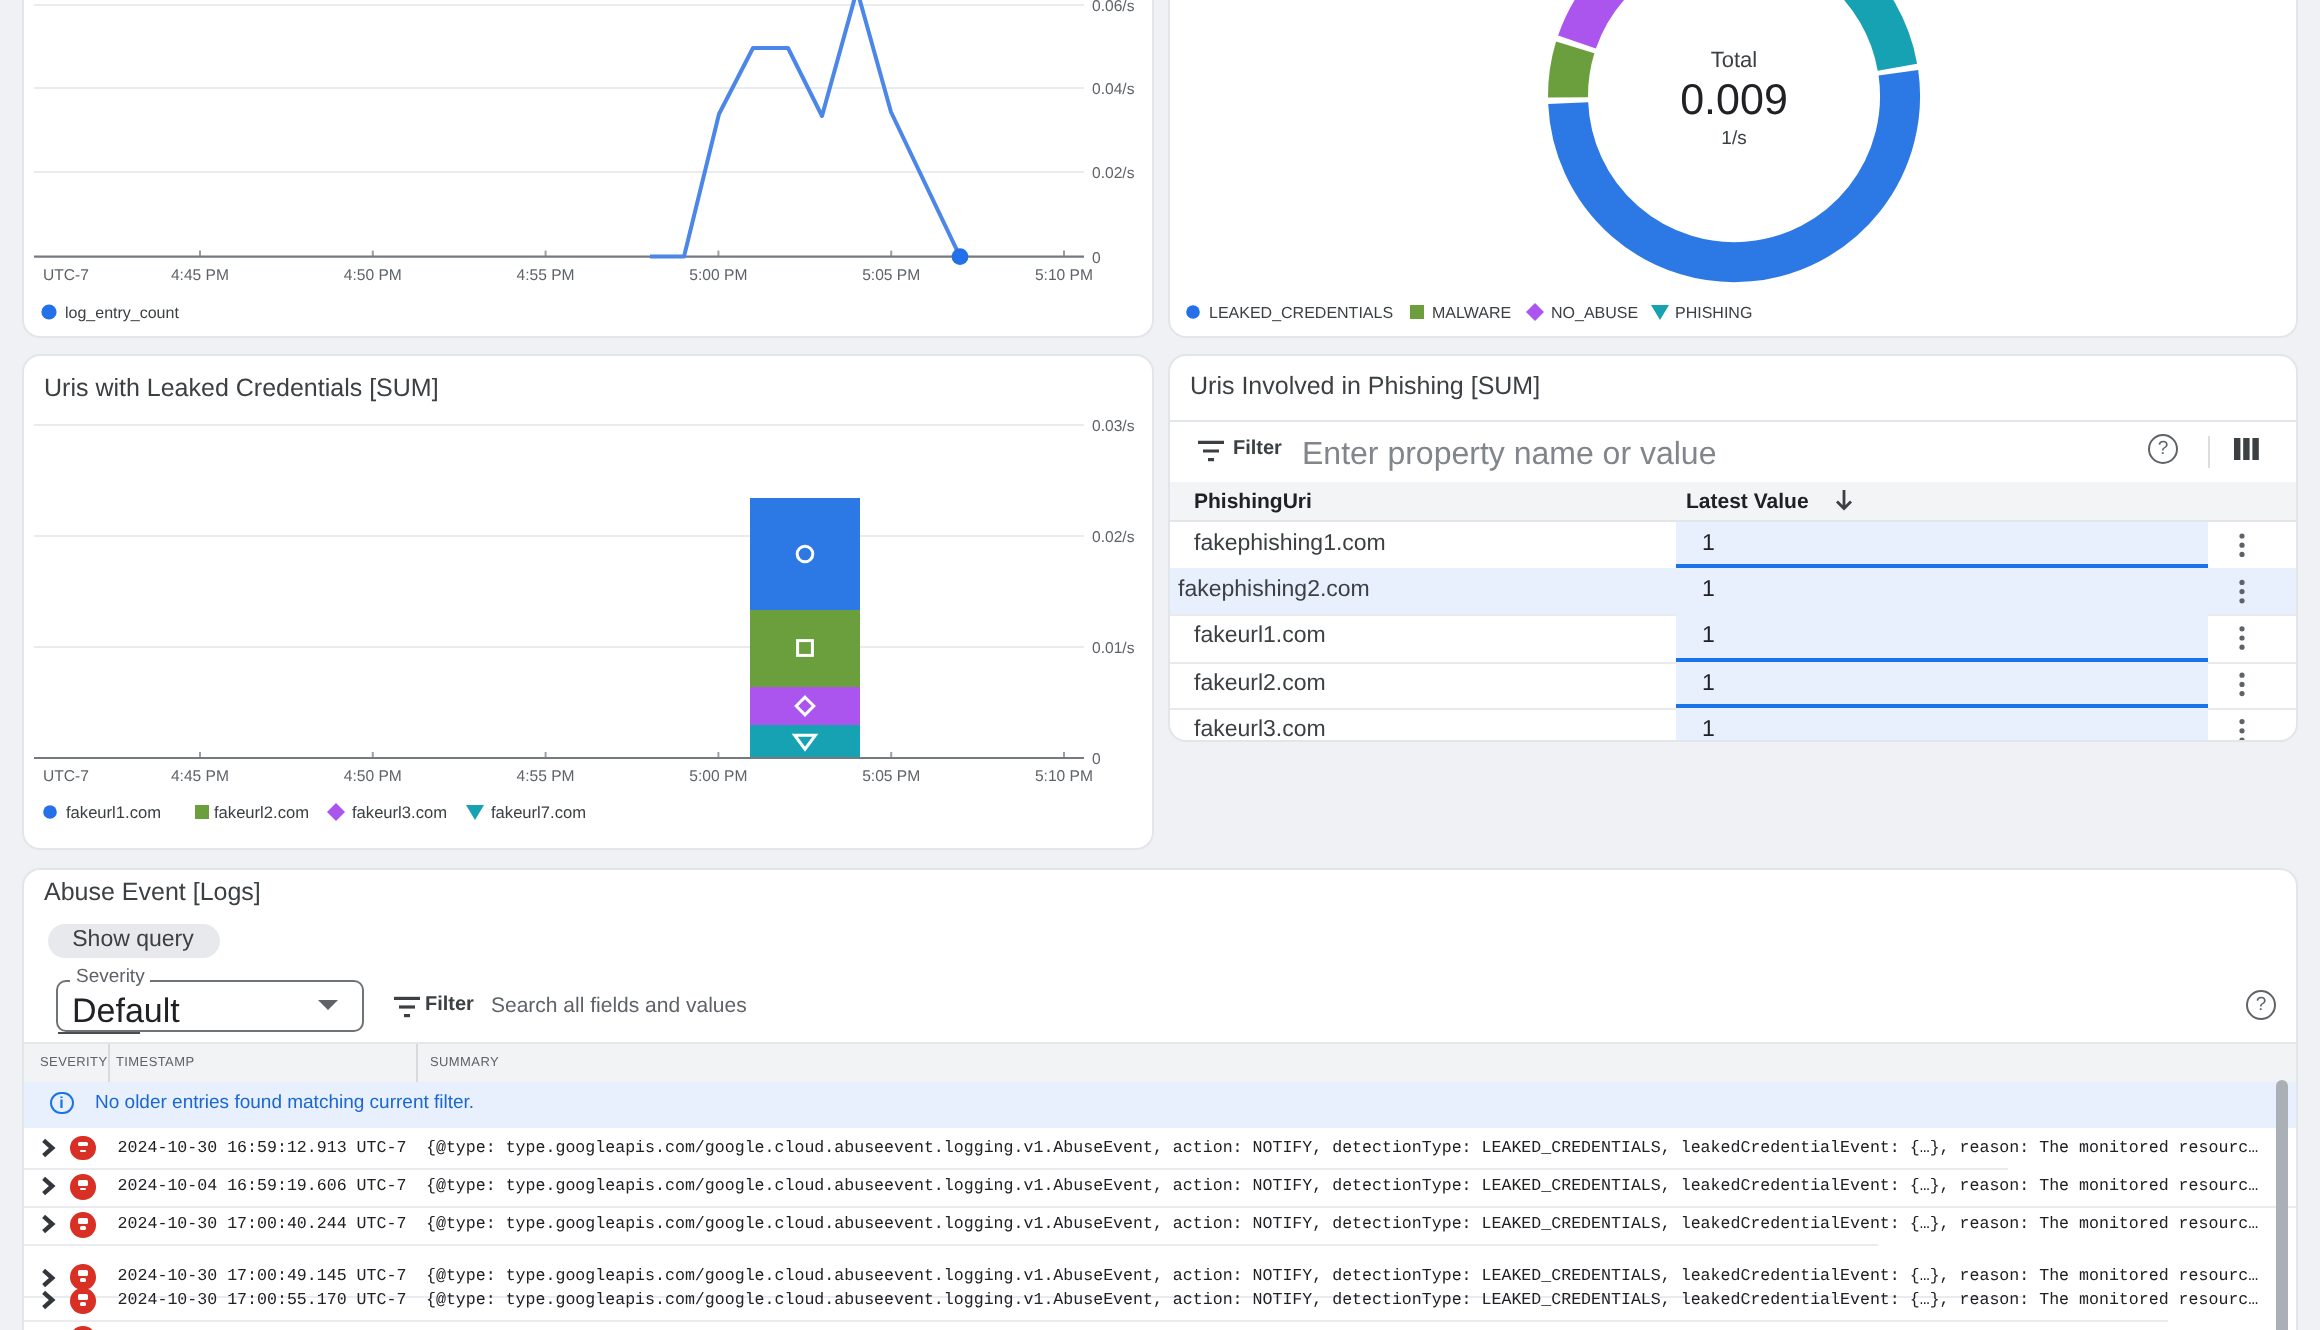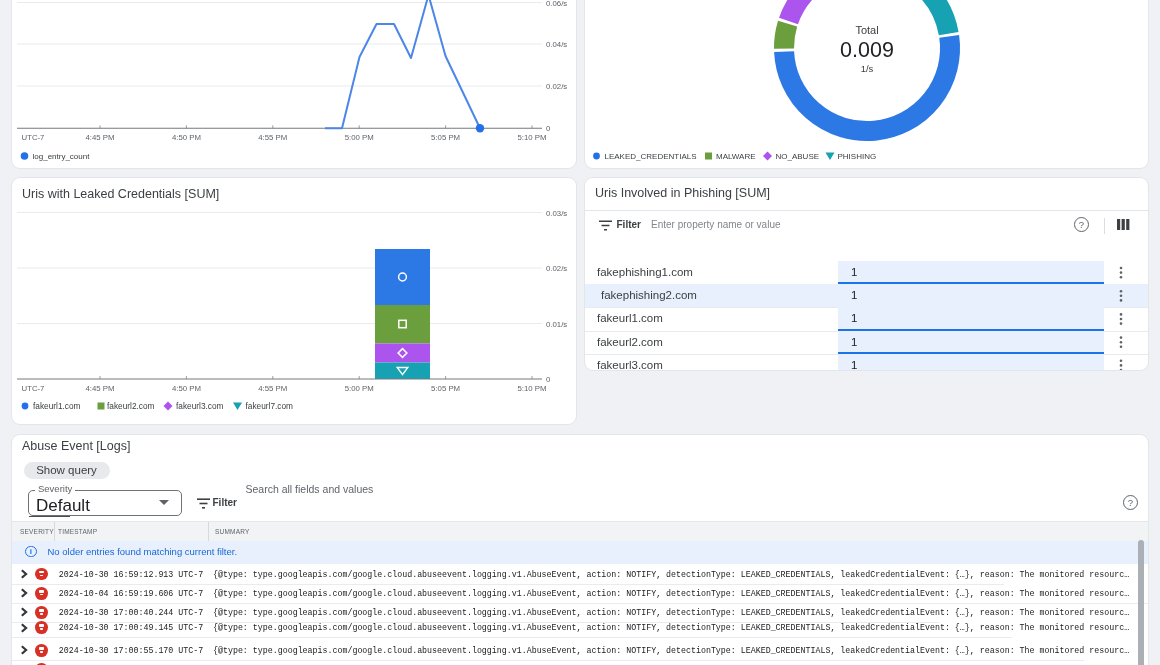--- a/index.html
+++ b/index.html
@@ -128,38 +128,45 @@
   <div class="ttl" style="top:7.5px">Uris Involved in Phishing [SUM]</div>
   <div class="abs" style="left:0;top:31.5px;width:563px;border-top:1px solid #e2e5e9"></div>
   <svg class="abs" style="left:14px;top:41.5px" width="13" height="11" viewBox="0 0 13 11">
     <g stroke="#3c4043" stroke-width="1.6">
         <line x1="0" y1="1.2" x2="13" y2="1.2"></line>
         <line x1="2.5" y1="5.5" x2="10.5" y2="5.5"></line>
         <line x1="5" y1="9.8" x2="8" y2="9.8"></line>
       </g>
   </svg>
   <div class="abs" style="left:31.5px;top:40.5px;font-size:10px;font-weight:bold;color:#3c4043">Filter</div>
-  <div class="abs" style="left:66px;top:40.5px;font-size:10px;color:#80868b">Enter property name or value</div>
+  <div class="abs" style="left:66px;top:40.5px;font-size:16px;color:#80868b">Enter property name or value</div>
   <div class="abs" style="left:489px;top:39px;width:13px;height:13px;border:1.4px solid #5f6368;border-radius:50%;color:#5f6368;font-size:9.5px;text-align:center;line-height:13px">?</div>
   <div class="abs" style="left:519px;top:40px;height:16px;border-left:1px solid #dadce0"></div>
   <svg class="abs" style="left:532px;top:40.5px" width="13" height="11" viewBox="0 0 13 11">
     <g fill="#3c4043">
         <rect x="0" y="0" width="3.2" height="11"></rect>
         <rect x="4.6" y="0" width="3.2" height="11"></rect>
         <rect x="9.2" y="0" width="3.2" height="11"></rect>
       </g>
   </svg>
+  <div class="abs" style="left:0;top:63px;width:563px;height:19px;background:#f3f4f6;border-bottom:1px solid #e2e5e9">
+    <div class="abs" style="left:12px;top:4px;font-size:10.5px;font-weight:bold;color:#202124">PhishingUri</div>
+    <div class="abs" style="left:258px;top:4px;font-size:10.5px;font-weight:bold;color:#202124">Latest Value</div>
+    <svg class="abs" style="left:332px;top:3px" width="10" height="12" viewBox="0 0 10 12">
+        <path d="M5 1 V10 M1.5 6.8 L5 10.3 L8.5 6.8" stroke="#3c4043" stroke-width="1.4" fill="none"></path>
+      </svg>
+  </div>
 
   <div class="abs" style="left:0;top:83px;width:563px;height:23.2px;border-bottom:1px solid #e8eaed">
     <div class="abs" style="left:12px;top:5px;font-size:11.5px;color:#3c4043">fakephishing1.com</div>
     <div class="abs" style="left:253px;top:0;width:266px;height:21.2px;background:#e8f0fe;border-bottom:2px solid #1a73e8"></div>
     <div class="abs" style="left:266px;top:5px;font-size:11.5px;color:#202124">1</div>
   </div>
   <div class="abs" style="left:0;top:106.2px;width:563px;height:23.2px;background:#e8f0fe;border-bottom:1px solid #e8eaed">
-    <div class="abs" style="left:16px;top:5px;font-size:11.5px;color:#3c4043">fakephishing2.com</div>
+    <div class="abs" style="left:4px;top:5px;font-size:11.5px;color:#3c4043">fakephishing2.com</div>
     <div class="abs" style="left:266px;top:5px;font-size:11.5px;color:#202124">1</div>
   </div>
   <div class="abs" style="left:0;top:129.4px;width:563px;height:23.2px;border-bottom:1px solid #e8eaed">
     <div class="abs" style="left:12px;top:5px;font-size:11.5px;color:#3c4043">fakeurl1.com</div>
     <div class="abs" style="left:253px;top:0;width:266px;height:21.2px;background:#e8f0fe;border-bottom:2px solid #1a73e8"></div>
     <div class="abs" style="left:266px;top:5px;font-size:11.5px;color:#202124">1</div>
   </div>
   <div class="abs" style="left:0;top:152.6px;width:563px;height:23.2px;border-bottom:1px solid #e8eaed">
     <div class="abs" style="left:12px;top:5px;font-size:11.5px;color:#3c4043">fakeurl2.com</div>
     <div class="abs" style="left:253px;top:0;width:266px;height:21.2px;background:#e8f0fe;border-bottom:2px solid #1a73e8"></div>
@@ -201,21 +208,21 @@
   <div class="abs" style="left:24px;top:61px;font-size:17px;color:#202124">Default</div>
   <div class="abs" style="left:147px;top:64.5px;width:0;height:0;border-left:5px solid transparent;border-right:5px solid transparent;border-top:5.5px solid #5f6368"></div>
   <svg class="abs" style="left:184.5px;top:62.5px" width="13" height="11" viewBox="0 0 13 11">
     <g stroke="#3c4043" stroke-width="1.6">
         <line x1="0" y1="1.2" x2="13" y2="1.2"></line>
         <line x1="2.5" y1="5.5" x2="10.5" y2="5.5"></line>
         <line x1="5" y1="9.8" x2="8" y2="9.8"></line>
       </g>
   </svg>
   <div class="abs" style="left:200.5px;top:62px;font-size:10px;font-weight:bold;color:#3c4043">Filter</div>
-  <div class="abs" style="left:233.5px;top:48px;font-size:10.5px;color:#5f6368">Search all fields and values</div>
+  <div class="abs" style="left:233.5px;top:62px;font-size:10.5px;color:#5f6368">Search all fields and values</div>
   <div class="abs" style="left:1111px;top:60px;width:13px;height:13px;border:1.4px solid #5f6368;border-radius:50%;color:#5f6368;font-size:9.5px;text-align:center;line-height:13px">?</div>
 
   <div class="abs" style="left:0;top:85.5px;width:1136px;height:19px;background:#f1f3f4;border-top:1px solid #e5e8ea;border-bottom:1px solid #e5e8ea">
     <div class="abs" style="left:8px;top:6px;font-size:6.5px;color:#5f6368;letter-spacing:0.2px">SEVERITY</div>
     <div class="abs" style="left:46px;top:6px;font-size:6.5px;color:#5f6368;letter-spacing:0.2px">TIMESTAMP</div>
     <div class="abs" style="left:203px;top:6px;font-size:6.5px;color:#5f6368;letter-spacing:0.2px">SUMMARY</div>
     <div class="abs" style="left:42px;top:0;height:19px;border-left:1px solid #d7dadd"></div>
     <div class="abs" style="left:196px;top:0;height:19px;border-left:1px solid #d7dadd"></div>
   </div>
 
@@ -248,21 +255,21 @@
 <div class="abs" style="left:0;top:167.7px;width:927px;height:19.1px;border-bottom:1px solid #e9ebee">
   <svg class="abs" style="left:6.5px;top:4.6px" width="10" height="10" viewBox="0 0 10 10">
           <path d="M2.8 1.2 L7.1 5 L2.8 8.8" stroke="#33373b" stroke-width="2.2" fill="none"></path>
         </svg>
   <div class="abs" style="left:23px;top:3.2px;width:12.8px;height:12.8px;border-radius:50%;background:#d93025"></div>
   <div class="abs" style="left:26.8px;top:6.4px;width:5.2px;height:2.6px;background:#fff;border-radius:0.8px"></div>
   <div class="abs" style="left:27.5px;top:10px;width:3.8px;height:1.9px;background:#fff;border-radius:0.8px"></div>
   <div class="mono abs" style="left:46.8px;top:5.2px">2024-10-30 17:00:40.244 UTC-7</div>
   <div class="mono abs" style="left:201px;top:5.2px">{@type: type.googleapis.com/google.cloud.abuseevent.logging.v1.AbuseEvent, action: NOTIFY, detectionType: LEAKED_CREDENTIALS, leakedCredentialEvent: {…}, reason: The monitored resourc…</div>
   </div>
-<div class="abs" style="left:0;top:183px;width:1000px;height:19.1px;border-bottom:1px solid #e9ebee">
+<div class="abs" style="left:0;top:194px;width:1000px;height:19.1px;border-bottom:1px solid #e9ebee">
   <svg class="abs" style="left:6.5px;top:4.6px" width="10" height="10" viewBox="0 0 10 10">
           <path d="M2.8 1.2 L7.1 5 L2.8 8.8" stroke="#33373b" stroke-width="2.2" fill="none"></path>
         </svg>
   <div class="abs" style="left:23px;top:3.2px;width:12.8px;height:12.8px;border-radius:50%;background:#d93025"></div>
   <div class="abs" style="left:26.8px;top:6.4px;width:5.2px;height:2.6px;background:#fff;border-radius:0.8px"></div>
   <div class="abs" style="left:27.5px;top:10px;width:3.8px;height:1.9px;background:#fff;border-radius:0.8px"></div>
   <div class="mono abs" style="left:46.8px;top:5.2px">2024-10-30 17:00:49.145 UTC-7</div>
   <div class="mono abs" style="left:201px;top:5.2px">{@type: type.googleapis.com/google.cloud.abuseevent.logging.v1.AbuseEvent, action: NOTIFY, detectionType: LEAKED_CREDENTIALS, leakedCredentialEvent: {…}, reason: The monitored resourc…</div>
   </div>
 <div class="abs" style="left:0;top:205.9px;width:1072px;height:19.1px;border-bottom:1px solid #e9ebee">

